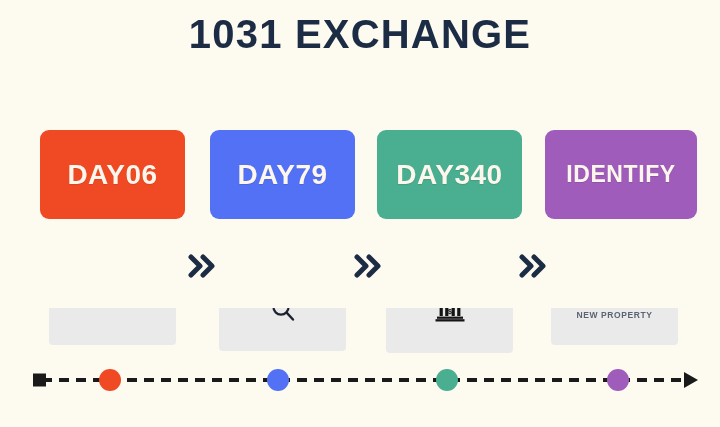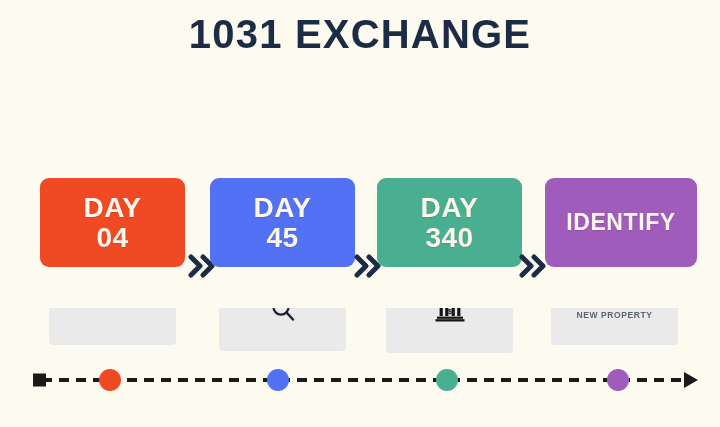--- a/index.html
+++ b/index.html
@@ -40,28 +40,27 @@
     top: 130px;
     width: 145px;
   }
   .card-header {
     position: relative;
     width: 145px;
     height: 89px;
     border-radius: 9px;
     box-sizing: border-box;
     display: flex;
-    flex-direction: column;
+    flex-direction: row;
     align-items: center;
     justify-content: center;
     color: #fdf6ec;
     font-weight: 700;
     line-height: 1.06;
     text-shadow: 0 1px 1px rgba(0,0,0,0.10);
-    margin-top: 48px;
   }
   .card-header .hdr-line1 {
     font-size: 28px;
     letter-spacing: 0.5px;
   }
   .card-header .hdr-line2 {
     font-size: 28px;
     letter-spacing: 0.5px;
   }
   .card-header.single .hdr-line1 {
@@ -170,21 +169,21 @@
               <rect x="21.6" y="23" width="4.5" height="1"></rect>
             <rect x="21.6" y="26" width="4.5" height="1"></rect>
           </g>
           <rect x="13.5" y="31" width="7" height="6" fill="#fdfaf0"></rect>
         </svg>
       </div>
 
     </div>
     <div class="card-header" id="card-header-1" style="background: rgb(239, 74, 35);">
       <span class="hdr-line1">DAY</span>
-      <span class="hdr-line2">04</span>
+      <span class="hdr-line2">06</span>
     </div>
   </div>
 
   <div class="chevron" style="left:184px;">
     <svg width="30" height="26" viewBox="0 0 30 26" aria-hidden="true">
       <polyline points="4,4 13,13 4,22" fill="none" stroke="#1b2c44" stroke-width="5" stroke-linecap="round" stroke-linejoin="round"></polyline>
       <polyline points="16,4 25,13 16,22" fill="none" stroke="#1b2c44" stroke-width="5" stroke-linecap="round" stroke-linejoin="round"></polyline>
     </svg>
   </div>
 
@@ -194,21 +193,21 @@
       <div class="icon-wrap">
         <svg width="30" height="30" viewBox="0 0 30 30" aria-hidden="true">
           <circle cx="13" cy="12" r="7.6" fill="none" stroke="#1b2230" stroke-width="2.2"></circle>
           <line x1="18.6" y1="17.6" x2="25" y2="24.5" stroke="#1b2230" stroke-width="2.4" stroke-linecap="round"></line>
         </svg>
       </div>
 
     </div>
     <div class="card-header" id="card-header-2" style="background: rgb(82, 113, 245);">
       <span class="hdr-line1">DAY</span>
-      <span class="hdr-line2">45</span>
+      <span class="hdr-line2">79</span>
     </div>
   </div>
 
   <div class="chevron" style="left:350px;">
     <svg width="30" height="26" viewBox="0 0 30 26" aria-hidden="true">
       <polyline points="4,4 13,13 4,22" fill="none" stroke="#1b2c44" stroke-width="5" stroke-linecap="round" stroke-linejoin="round"></polyline>
       <polyline points="16,4 25,13 16,22" fill="none" stroke="#1b2c44" stroke-width="5" stroke-linecap="round" stroke-linejoin="round"></polyline>
     </svg>
   </div>
 

